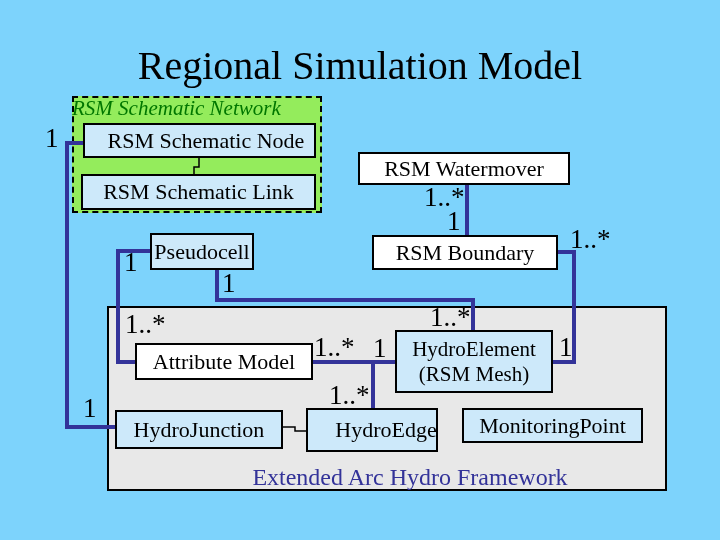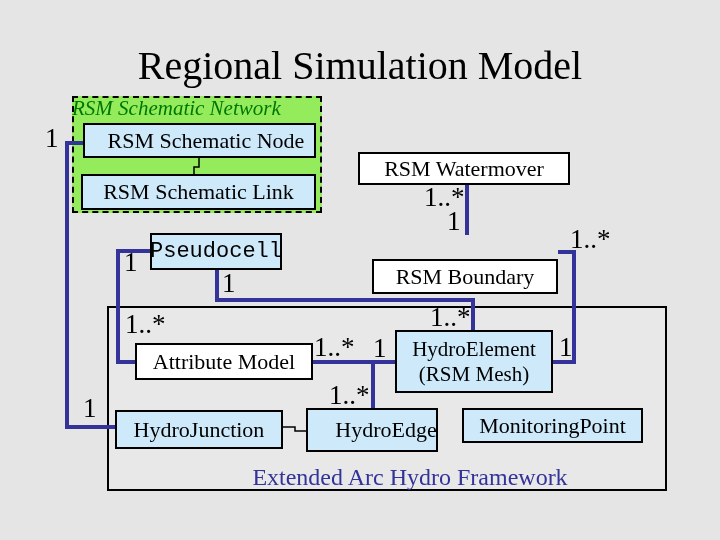--- a/index.html
+++ b/index.html
@@ -1,17 +1,17 @@
 <!DOCTYPE html>
 <html style="--green-fill: #94EC5C; --green-text: #007700; --blue-fill: #CDE9FA; --gray-fill: #E8E8E8; --line: #333399; --navy-text: #333399;"><head>
 <meta charset="utf-8">
 <style>
   html,body { margin:0; padding:0; background:#ffffff; }
   .stage {
-    position:relative; width:720px; height:540px; background:#e5e5e5;
+    position:relative; width:720px; height:540px; background:#7dd3fc;
     overflow:hidden;
     font-family:"Liberation Serif","DejaVu Serif",serif;
     color:#000;
   }
   .title {
     position:absolute; left:0; top:44px; width:720px;
     text-align:center; font-size:40px; line-height:1.1; color:#000;
     z-index:4;
   }
   
@@ -40,23 +40,23 @@
     position:absolute; box-sizing:border-box; border:2px solid #000;
     display:flex; flex-direction:column; align-items:center; justify-content:center;
     font-size:22px; line-height:1.15; text-align:center; z-index:10;
     white-space:nowrap;
   }
   .blue  { background:var(--blue-fill,#CDE9FA); }
   .white { background:#ffffff; }
 
   .n-schematic-node  { left:83px;  top:123px; width:233px; height:35px;padding-left:13px; }
   .n-schematic-link  { left:81px;  top:174px; width:235px; height:36px;text-align:right; }
-  .n-pseudocell      { left:150px; top:233px; width:132px; height:37px;font-family:Liberation Mono, monospace; }
+  .n-pseudocell      { left:150px; top:233px; width:104px; height:37px; }
   .n-watermover      { left:358px; top:152px; width:212px; height:33px; }
-  .n-boundary        { left:372px; top:235px; width:186px; height:35px;margin-top:24px; }
+  .n-boundary        { left:372px; top:235px; width:186px; height:35px; }
   .n-attribute       { left:135px; top:343px; width:178px; height:37px; }
   .n-hydro-element   { left:395px; top:330px; width:158px; height:63px; font-size:21px; }
   .n-hydro-junction  { left:115px; top:410px; width:168px; height:39px; }
   .n-hydro-edge      { left:306px; top:408px; width:132px; height:44px;padding-left:28px; }
   .n-monitoring      { left:462px; top:408px; width:181px; height:35px; }
 
   
   .mult {
     position:absolute; font-size:27px; line-height:1; color:#000; z-index:12;
     white-space:nowrap;

